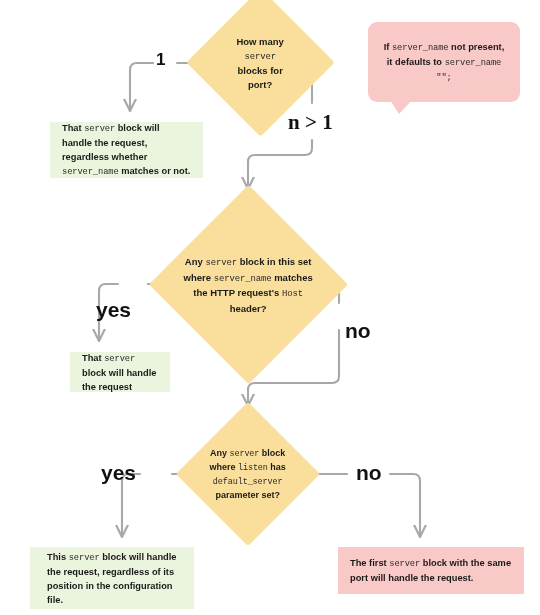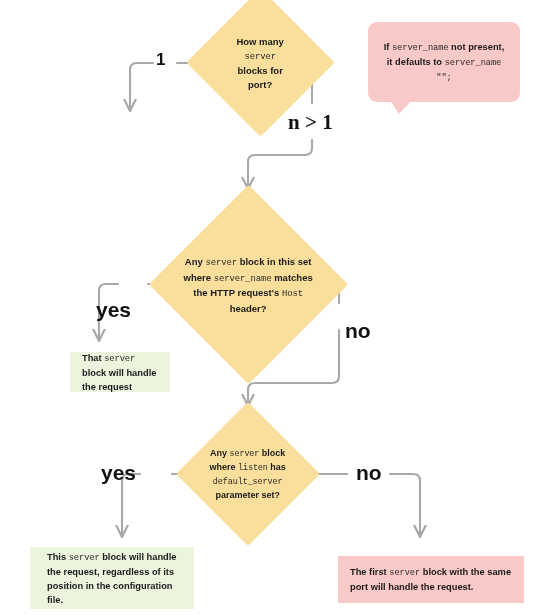--- a/index.html
+++ b/index.html
@@ -112,38 +112,41 @@
 
   <div class="node diamond" style="left:208px;top:10px;width:105px;height:105px;">
     <div class="dtext"><span>How many</span><br><code>server</code><br><span>blocks for</span><br><span>port?</span></div>
   </div>
 
   <div class="node box box-pink" style="left:368px;top:22px;width:152px;height:80px;">
     <div style="text-align:center;width:100%;"><span>If </span><code>server_name</code><span> not present, it defaults to </span><code>server_name "";</code></div>
     <div class="bubble-tail"></div>
   </div>
 
+  <div class="node box box-green" style="left:50px;top:122px;width:153px;height:56px;">
+    <div><span>That </span><code>server</code><span> block will handle the request, regardless whether </span><code>server_name</code><span> matches or not.</span></div>
+  </div>
 
   <div class="node diamond" style="left:178px;top:214px;width:141px;height:141px;">
     <div class="dtext" style="width:133px;"><span>Any </span><code>server</code><span> block in this set where </span><code>server_name</code><span> matches the HTTP request's </span><code>Host</code><span> header?</span></div>
   </div>
 
   <div class="node box box-green" style="left:70px;top:352px;width:100px;height:40px;">
     <div><span>That </span><code>server</code><span> block will handle the request</span></div>
   </div>
 
   <div class="node diamond" style="left:197px;top:423px;width:102px;height:102px;">
     <div class="dtext" style="width:122px;font-size:9px;line-height:13px;"><span>Any </span><code>server</code><span> block where </span><code>listen</code><span> has </span><code>default_server</code><span> parameter set?</span></div>
   </div>
 
   <div class="node box box-green" style="left:30px;top:547px;width:164px;height:62px;padding-left:17px;">
     <div><span>This </span><code>server</code><span> block will handle the request, regardless of its position in the configuration file.</span></div>
   </div>
 
-  <div class="node box box-pink" style="left:338px;top:547px;width:186px;height:47px;border-radius:0;margin-top:9px;">
+  <div class="node box box-pink" style="left:338px;top:547px;width:186px;height:47px;border-radius:0;">
     <div><span>The first </span><code>server</code><span> block with the same port will handle the request.</span></div>
   </div>
 
   <div class="elabel lbl-sm" style="left:156px;top:50px;">1</div>
 
   <div class="elabel lbl-lg" style="left:288px;top:110px;font-family:Liberation Serif, serif;">n &gt; 1</div>
 
   <div class="elabel lbl-lg" style="left:96px;top:298px;">yes</div>
 
   <div class="elabel lbl-lg" style="left:345px;top:319px;">no</div>

